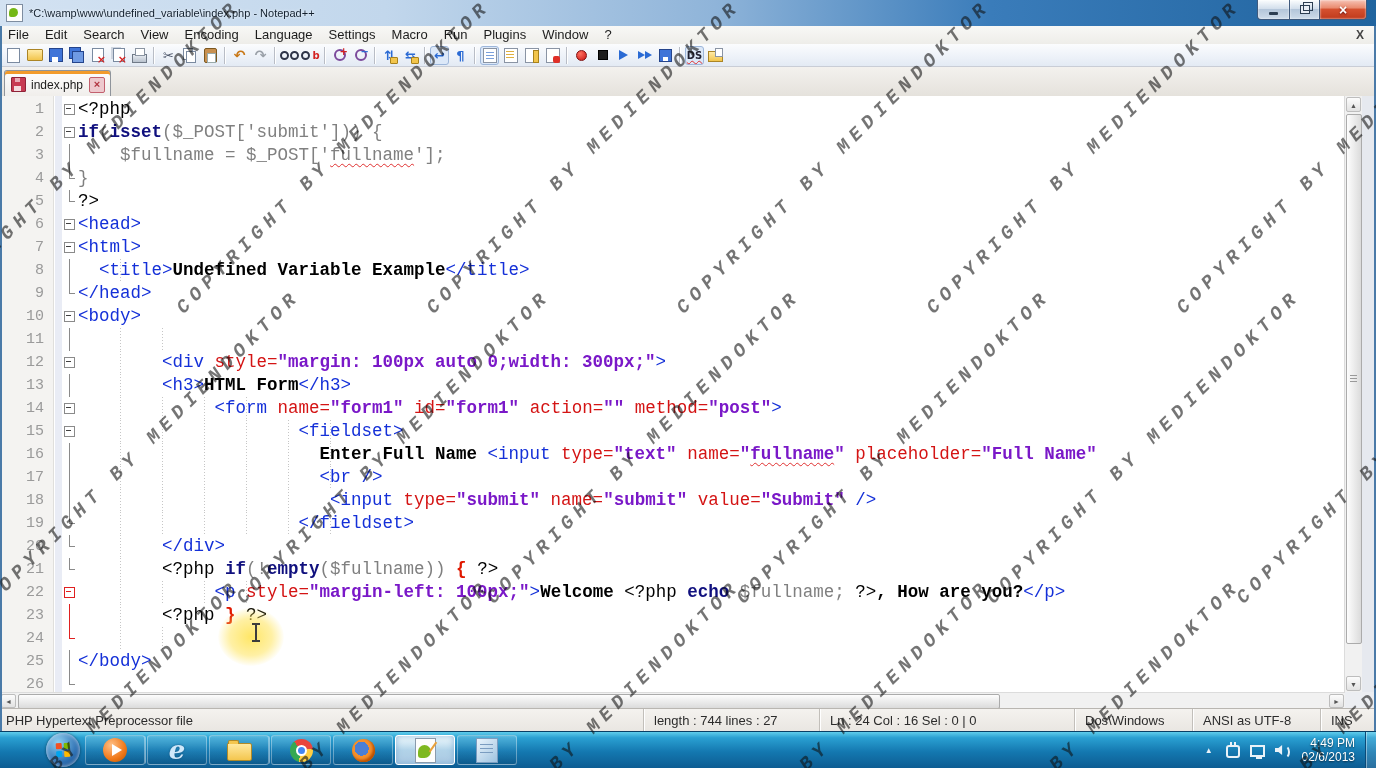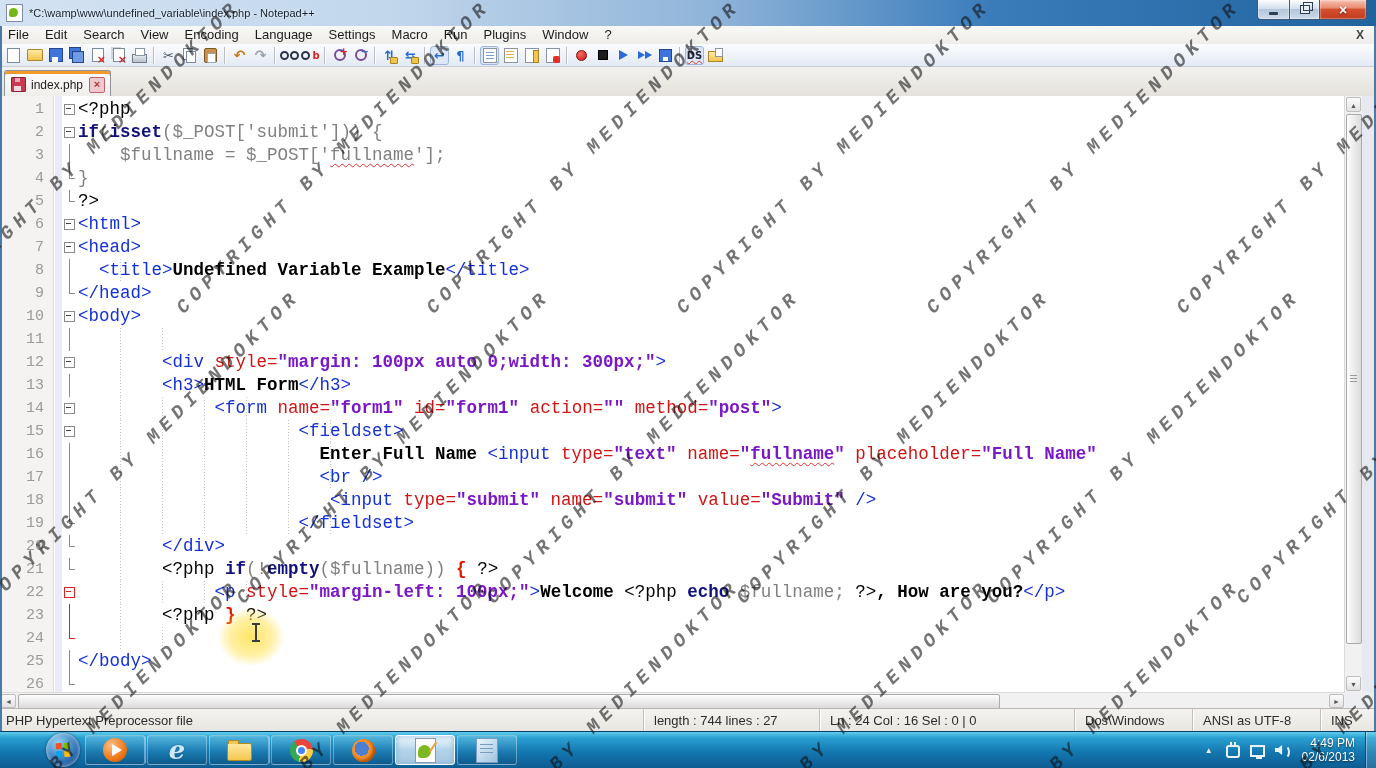--- a/index.html
+++ b/index.html
@@ -356,22 +356,22 @@
         <div class="fold cr"></div>
         <div class="fold v"></div>
         <div class="fold c"></div>
       </div>
     <div class="code" id="code">
       <div class="cl"><span class="s-php">&lt;?php</span></div>
         <div class="cl"><span class="s-kw">if</span><span class="s-gray">(</span><span class="s-kw">isset</span><span class="s-gray">($_POST['submit'])) {</span></div>
         <div class="cl"><span class="s-gray">    $fullname = $_POST['</span><span class="s-err">fullname</span><span class="s-gray">'];</span></div>
         <div class="cl"><span class="s-gray">}</span></div>
         <div class="cl"><span class="s-php">?&gt;</span></div>
+        <div class="cl"><span class="s-tag">&lt;head&gt;</span></div>
         <div class="cl"><span class="s-tag">&lt;html&gt;</span></div>
-        <div class="cl"><span class="s-tag">&lt;head&gt;</span></div>
         <div class="cl"><span class="guide" style="left: 42px;"></span><span class="s-plain">  </span><span class="s-tag">&lt;title&gt;</span><span class="s-txt">Undefined Variable Example</span><span class="s-tag">&lt;/title&gt;</span></div>
         <div class="cl"><span class="s-tag">&lt;/head&gt;</span></div>
         <div class="cl"><span class="s-tag">&lt;body&gt;</span></div>
         <div class="cl"><span class="guide" style="left: 42px;"></span><span class="guide" style="left: 84px;"></span></div>
         <div class="cl"><span class="guide" style="left: 42px;"></span><span class="s-plain">        </span><span class="s-tag">&lt;div </span><span class="s-attr">style=</span><span class="s-val">"margin: 100px auto 0;width: 300px;"</span><span class="s-tag">&gt;</span></div>
         <div class="cl"><span class="guide" style="left: 42px;"></span><span class="s-plain">        </span><span class="s-tag">&lt;h3&gt;</span><span class="s-txt">HTML Form</span><span class="s-tag">&lt;/h3&gt;</span></div>
         <div class="cl"><span class="guide" style="left: 42px;"></span><span class="guide" style="left: 84px;"></span><span class="guide" style="left: 126px;"></span><span class="guide" style="left: 168px;"></span><span class="s-plain">             </span><span class="s-tag">&lt;form </span><span class="s-attr">name=</span><span class="s-val">"form1"</span><span class="s-plain"> </span><span class="s-attr">id=</span><span class="s-val">"form1"</span><span class="s-plain"> </span><span class="s-attr">action=</span><span class="s-val">""</span><span class="s-plain"> </span><span class="s-attr">method=</span><span class="s-val">"post"</span><span class="s-tag">&gt;</span></div>
         <div class="cl"><span class="guide" style="left: 42px;"></span><span class="guide" style="left: 84px;"></span><span class="guide" style="left: 126px;"></span><span class="guide" style="left: 168px;"></span><span class="guide" style="left: 210px;"></span><span class="guide" style="left: 252px;"></span><span class="s-plain">                     </span><span class="s-tag">&lt;fieldset&gt;</span></div>
         <div class="cl"><span class="guide" style="left: 42px;"></span><span class="guide" style="left: 84px;"></span><span class="guide" style="left: 126px;"></span><span class="guide" style="left: 168px;"></span><span class="guide" style="left: 210px;"></span><span class="guide" style="left: 252px;"></span><span class="s-plain">                       </span><span class="s-txt">Enter Full Name </span><span class="s-tag">&lt;input </span><span class="s-attr">type=</span><span class="s-val">"text"</span><span class="s-plain"> </span><span class="s-attr">name=</span><span class="s-val">"</span><span class="s-valerr">fullname</span><span class="s-val">"</span><span class="s-plain"> </span><span class="s-attr">placeholder=</span><span class="s-val">"Full Name"</span></div>
         <div class="cl"><span class="guide" style="left: 42px;"></span><span class="guide" style="left: 84px;"></span><span class="guide" style="left: 126px;"></span><span class="guide" style="left: 168px;"></span><span class="guide" style="left: 210px;"></span><span class="guide" style="left: 252px;"></span><span class="s-plain">                       </span><span class="s-tag">&lt;br /&gt;</span></div>

